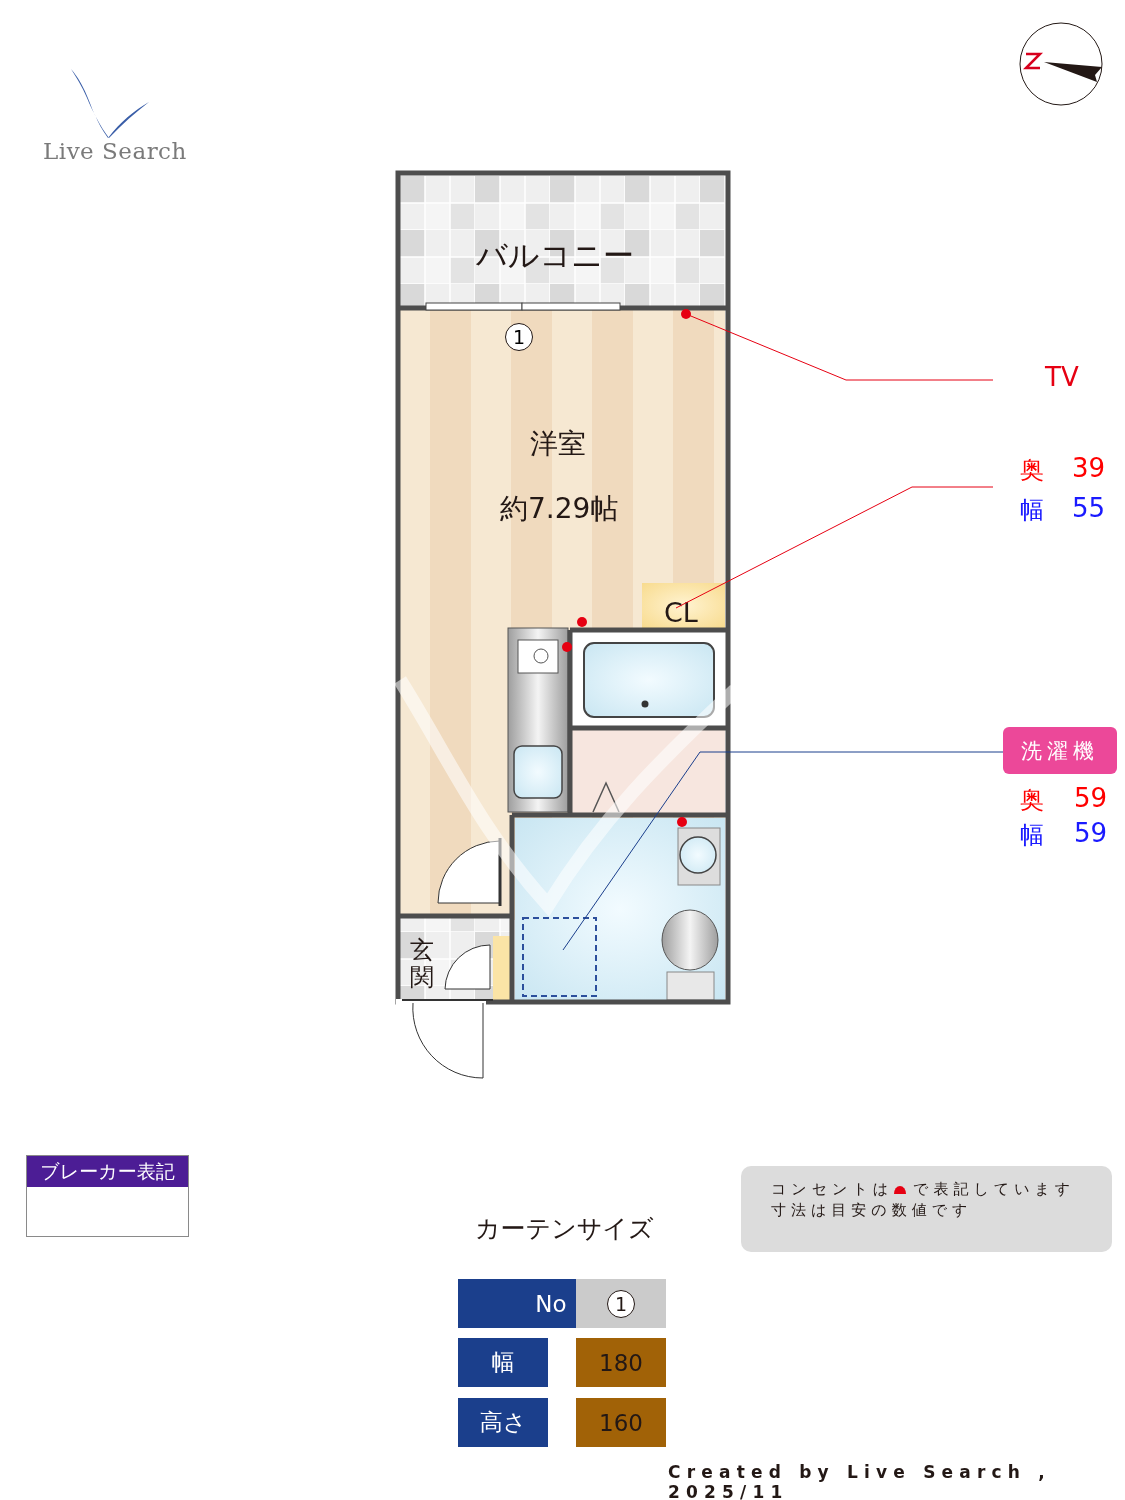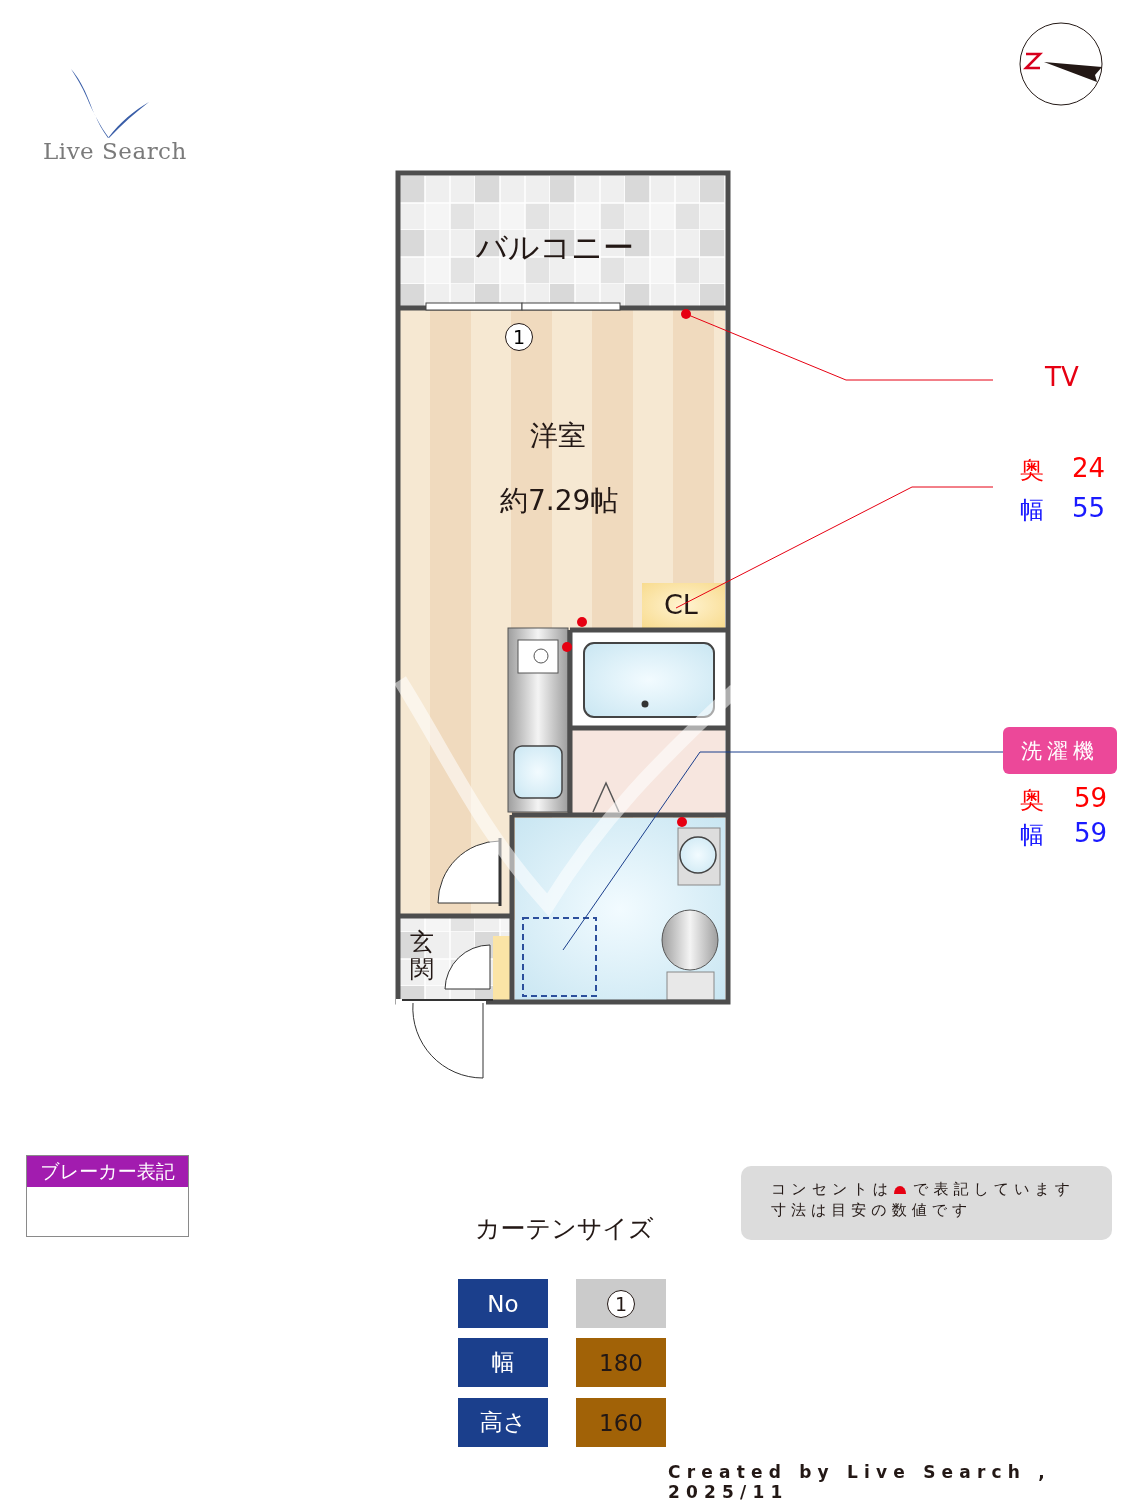--- a/index.html
+++ b/index.html
@@ -1,30 +1,30 @@
 <!DOCTYPE html>
 <html><head>
 <meta charset="utf-8">
 <style>
   html, body { margin:0; padding:0; }
   body { width:1125px; height:1500px; position:relative; background:#ffffff; font-family:"DejaVu Sans", sans-serif; overflow:hidden; }
   .abs { position:absolute; }
   .logo-text { left:43px; top:138px; font-family:"DejaVu Serif", serif; font-size:23px; color:#7a7a7a; letter-spacing:0.5px; }
   .compass { left:1018px; top:22px; width:86px; height:84px; }
   .plan { left:395px; top:170px; width:340px; height:910px; }
-  .label-room { font-size:28px; color:#231815; }
+  .label-room { font-size:28px; color:#231815;margin-top:8px; }
   .callout-tv { left:1045px; top:362px; font-size:26px; color:#e60012; }
   .dim { font-size:26px; }
   .red { color:#ff0000; }
   .blue { color:#1a1aff; }
   .wm-badge { left:1003px; top:727px; width:114px; height:47px; background:#ec4899; border-radius:6px; color:#fff; font-size:21px; display:flex; align-items:center; justify-content:center; letter-spacing:5px; }
   .breaker { left:26px; top:1155px; width:163px; height:82px; border:1px solid #8a8a8a; box-sizing:border-box; }
-  .breaker-head { height:31px; background:#a21caf; color:#fff; font-size:19px; display:flex; align-items:center; justify-content:center; }
+  .breaker-head { height:31px; background:#4c1d95; color:#fff; font-size:19px; display:flex; align-items:center; justify-content:center; }
   .breaker-val { height:50px; color:#ff0000; font-size:30px; display:flex; align-items:center; justify-content:center; }
-  .note { left:741px; top:1166px; width:371px; height:74px; background:#dcdcdc; border-radius:10px; font-size:15px; color:#231815; letter-spacing:5px; }
+  .note { left:741px; top:1166px; width:371px; height:86px; background:#dcdcdc; border-radius:10px; font-size:15px; color:#231815; letter-spacing:5px; }
   .note-line { position:absolute; left:30px; }
   .curtain-title { left:475px; top:1212px; font-size:25px; color:#231815; }
   .c-head { left:458px; width:90px; height:49px; background:#1b3f8c; color:#fff; font-size:23px; display:flex; align-items:center; justify-content:center; }
   .c-val { left:576px; width:90px; height:49px; background:#a16207; color:#231815; font-size:23px; display:flex; align-items:center; justify-content:center; }
   .footer { left:668px; top:1462px; font-size:17px; color:#231815; letter-spacing:6.2px; font-weight:bold; }
   .circled { display:inline-flex; width:28px; height:28px; border:1.5px solid #231815; border-radius:50%; align-items:center; justify-content:center; font-size:19px; box-sizing:border-box; background:#fff; }
 </style>
 </head>
 <body>
 
@@ -142,21 +142,21 @@
 
 <svg class="abs" style="left:0;top:0;" width="1125" height="1000">
   <polyline points="686,314 846,380 993,380" fill="none" stroke="#e60012" stroke-width="1"></polyline>
   <polyline points="676,608 912,487 993,487" fill="none" stroke="#e60012" stroke-width="1"></polyline>
   <polyline points="563,950 700,752 1003,752" fill="none" stroke="#1b3f8c" stroke-width="1"></polyline>
 </svg>
 
 <div class="abs callout-tv">TV</div>
 
 <div class="abs dim red" style="left:1020px;top:454px;font-size:24px;">奥</div>
-<div class="abs dim red" style="left:1072px;top:453px;">24</div>
+<div class="abs dim red" style="left:1072px;top:453px;">39</div>
 <div class="abs dim blue" style="left:1020px;top:494px;font-size:24px;">幅</div>
 <div class="abs dim blue" style="left:1072px;top:493px;">55</div>
 
 <div class="abs wm-badge">洗濯機</div>
 <div class="abs dim red" style="left:1020px;top:784px;font-size:24px;">奥</div>
 <div class="abs dim red" style="left:1074px;top:783px;">59</div>
 <div class="abs dim blue" style="left:1020px;top:819px;font-size:24px;">幅</div>
 <div class="abs dim blue" style="left:1074px;top:818px;">59</div>
 
 <div class="abs breaker">
@@ -166,21 +166,21 @@
 <div class="abs note">
   <div class="note-line" style="top:14px;">
     <span>コンセントは</span><svg width="14" height="10" viewBox="0 0 14 10" style="margin:0 6px 0 0;">
         <path d="M1 10 A6 8 0 0 1 13 10 Z" fill="#e60012"></path>
       </svg><span>で表記しています</span>
   </div>
   <div class="note-line" style="top:35px;text-align:right;">寸法は目安の数値です</div>
 </div>
 
 <div class="abs curtain-title">カーテンサイズ</div>
-<div class="abs c-head" style="top:1279px;">No</div>
+<div class="abs c-head" style="top:1279px;padding-left:48px;">No</div>
 <div class="abs c-val" style="top:1279px;background:#cbcbcb;">
   <span class="circled">1</span>
 </div>
 <div class="abs c-head" style="top:1338px;">幅</div>
 <div class="abs c-val" style="top:1338px;">180</div>
 <div class="abs c-head" style="top:1398px;">高さ</div>
 <div class="abs c-val" style="top:1398px;">160</div>
 
 <div class="abs footer">Created by Live Search , 2025/11</div>
 

